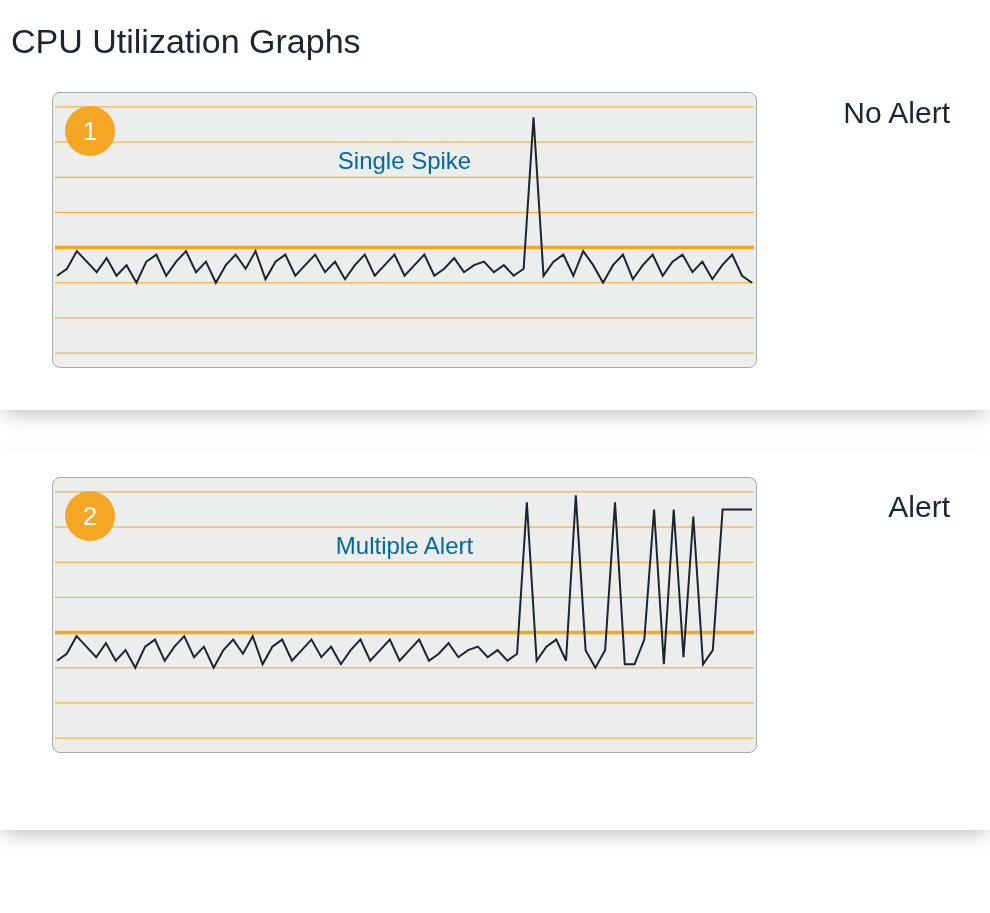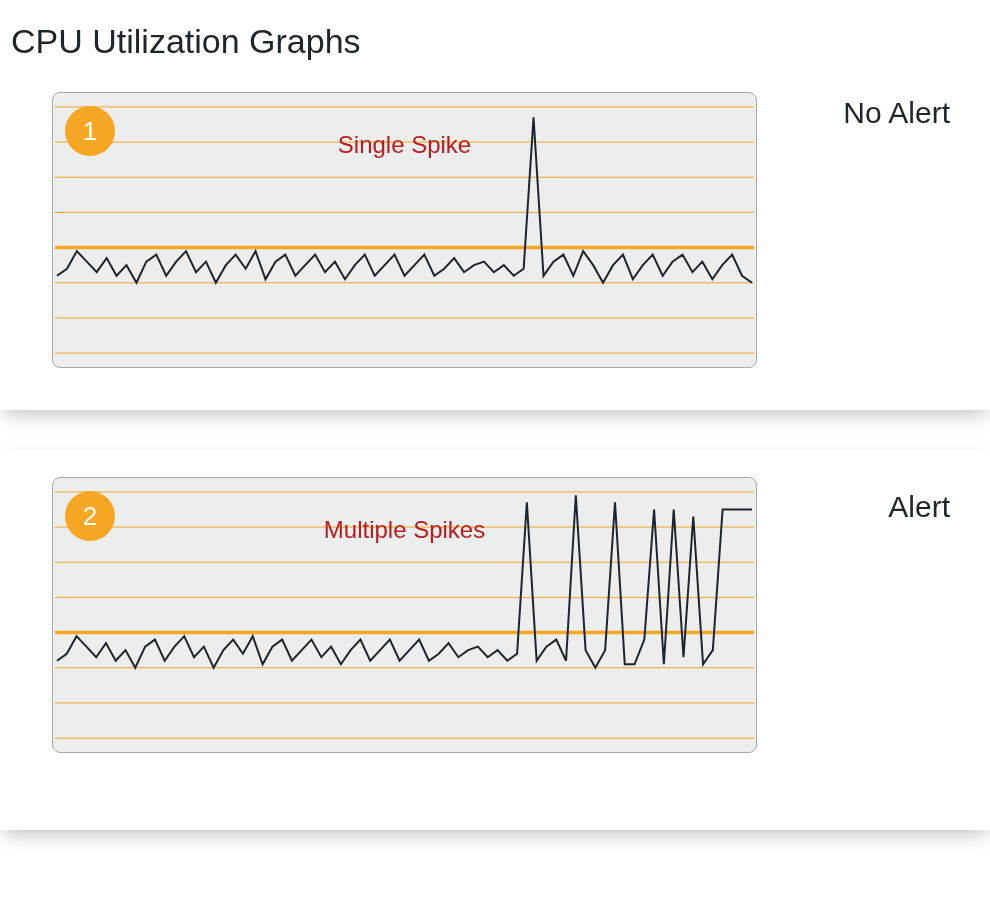--- a/index.html
+++ b/index.html
@@ -64,24 +64,24 @@
     width: 100%;
     height: 100%;
   }
   .grid-line { stroke: #f5a623; stroke-width: 1; }
   .threshold-line { stroke: #f5a623; stroke-width: 3.5; }
   .data-line { stroke: #1d252c; stroke-width: 2; fill: none; }
   .chart-caption {
     position: absolute;
     left: 50%;
     transform: translateX(-50%);
-    top: 38px;
+    top: 54px;
     font-size: 24px;
     font-weight: 400;
-    color: #b91c1c;
+    color: #0369a1;
     z-index: 5;
   }
   .ticks-group { position: absolute; left: 0; width: 52px; }
 </style>
 </head>
 <body>
 
 <div class="page">
 
   <div class="card card-1">
@@ -105,21 +105,21 @@
         <line x1="2" x2="703" y1="191.14285714285717" y2="191.14285714285717" class="grid-line"></line>
         <line x1="2" x2="703" y1="226.57142857142858" y2="226.57142857142858" class="grid-line"></line>
         <line x1="2" x2="703" y1="262" y2="262" class="grid-line"></line>
         <path d="M4.0 184.1 L14.0 177.0 L23.9 159.3 L33.9 169.9 L43.8 180.5 L53.8 166.3 L63.7 184.1 L73.7 173.4 L83.7 191.1 L93.6 169.9 L103.6 162.8 L113.5 184.1 L123.5 169.9 L133.4 159.3 L143.4 180.5 L153.4 169.9 L163.3 191.1 L173.3 173.4 L183.2 162.8 L193.2 177.0 L203.1 159.3 L213.1 187.6 L223.1 169.9 L233.0 162.8 L243.0 184.1 L252.9 173.4 L262.9 162.8 L272.8 180.5 L282.8 169.9 L292.8 187.6 L302.7 173.4 L312.7 162.8 L322.6 184.1 L332.6 173.4 L342.5 162.8 L352.5 184.1 L362.5 173.4 L372.4 162.8 L382.4 184.1 L392.3 177.0 L402.3 166.3 L412.2 180.5 L422.2 173.4 L432.2 169.9 L442.1 180.5 L452.1 173.4 L462.0 184.1 L472.0 177.0 L481.9 24.6 L491.9 184.1 L501.9 169.9 L511.8 162.8 L521.8 184.1 L531.7 159.3 L541.7 173.4 L551.6 191.1 L561.6 173.4 L571.6 162.8 L581.5 187.6 L591.5 173.4 L601.4 162.8 L611.4 184.1 L621.3 169.9 L631.3 162.8 L641.3 180.5 L651.2 169.9 L661.2 187.6 L671.1 173.4 L681.1 162.8 L691.0 184.1 L701.0 191.1 " class="data-line"></path>
       </svg>
   </div>
   <div class="ticks-group" style="top:92px;height:276px;"></div>
 
   <div class="chart-box chart-box-2">
     <div class="badge">2</div>
-    <div class="chart-caption">Multiple Spikes</div>
+    <div class="chart-caption">Multiple Alert</div>
     <svg class="chart-svg" viewBox="0 0 705 276" preserveAspectRatio="none">
         <line x1="2" x2="703" y1="14" y2="14" class="grid-line"></line>
         <line x1="2" x2="703" y1="49.428571428571445" y2="49.428571428571445" class="grid-line"></line>
         <line x1="2" x2="703" y1="84.85714285714286" y2="84.85714285714286" class="grid-line"></line>
         <line x1="2" x2="703" y1="120.2857142857143" y2="120.2857142857143" class="grid-line"></line>
         <line x1="2" x2="703" y1="155.71428571428572" y2="155.71428571428572" class="threshold-line"></line>
         <line x1="2" x2="703" y1="191.14285714285717" y2="191.14285714285717" class="grid-line"></line>
         <line x1="2" x2="703" y1="226.57142857142858" y2="226.57142857142858" class="grid-line"></line>
         <line x1="2" x2="703" y1="262" y2="262" class="grid-line"></line>
         <path d="M4.0 184.1 L13.8 177.0 L23.6 159.3 L33.5 169.9 L43.3 180.5 L53.1 166.3 L62.9 184.1 L72.7 173.4 L82.5 191.1 L92.4 169.9 L102.2 162.8 L112.0 184.1 L121.8 169.9 L131.6 159.3 L141.4 180.5 L151.3 169.9 L161.1 191.1 L170.9 173.4 L180.7 162.8 L190.5 177.0 L200.3 159.3 L210.2 187.6 L220.0 169.9 L229.8 162.8 L239.6 184.1 L249.4 173.4 L259.2 162.8 L269.1 180.5 L278.9 169.9 L288.7 187.6 L298.5 173.4 L308.3 162.8 L318.1 184.1 L328.0 173.4 L337.8 162.8 L347.6 184.1 L357.4 173.4 L367.2 162.8 L377.0 184.1 L386.9 177.0 L396.7 166.3 L406.5 180.5 L416.3 173.4 L426.1 169.9 L435.9 180.5 L445.8 173.4 L455.6 184.1 L465.4 177.0 L475.2 24.6 L485.0 184.1 L494.8 169.9 L504.7 162.8 L514.5 184.1 L524.3 17.5 L534.1 173.4 L543.9 191.1 L553.7 173.4 L563.6 24.6 L573.4 187.6 L583.2 187.6 L593.0 162.8 L602.8 31.7 L612.6 187.6 L622.5 31.7 L632.3 180.5 L642.1 38.8 L651.9 187.6 L661.7 173.4 L671.5 31.7 L681.4 31.7 L691.2 31.7 L701.0 31.7 " class="data-line"></path>

